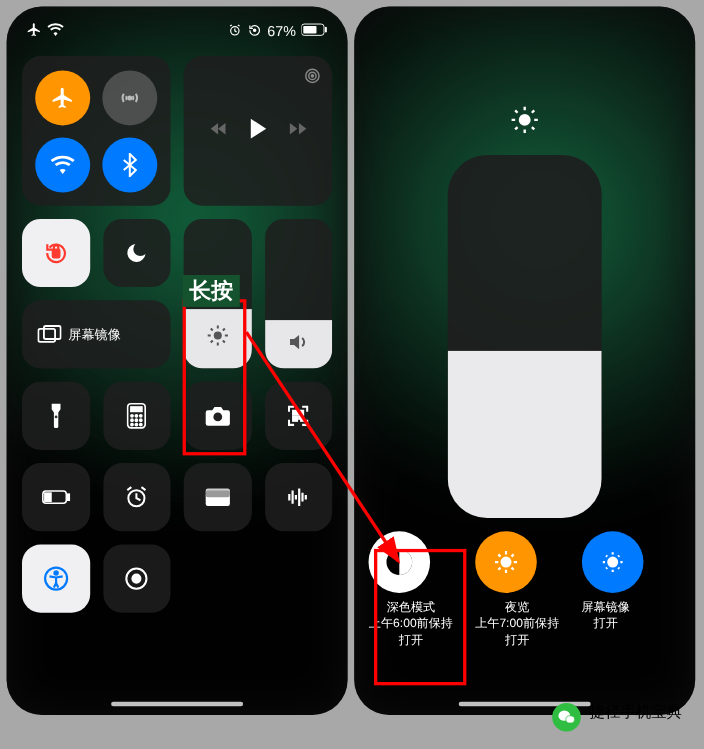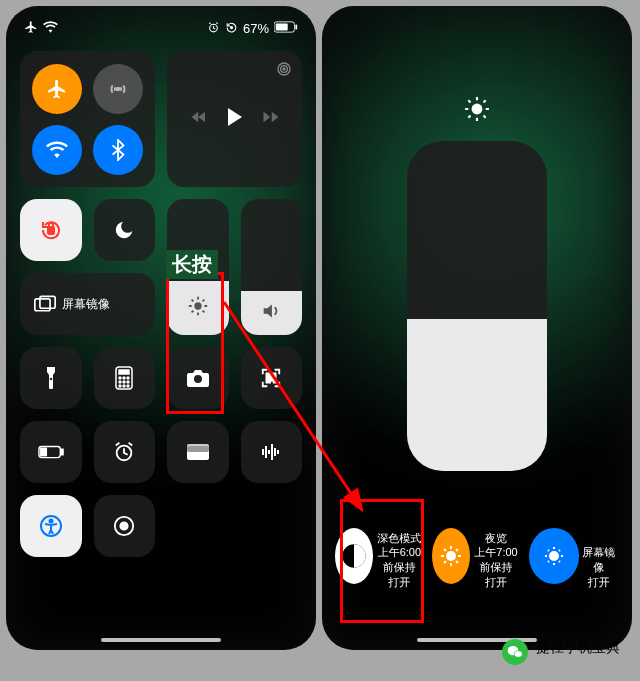--- a/index.html
+++ b/index.html
@@ -26,21 +26,21 @@
   .slider .top{flex:1;}
   .whiteTile{background:#f0f0f2!important;}
   .sm-txt{color:#fff;font-size:12px;margin-left:6px;}
   .annotation{position:absolute;border:3px solid #ff0000;z-index:50;pointer-events:none;}
   .red-label{position:absolute;background:#14532d;color:#fff;font-weight:bold;font-size:20px;padding:1px 6px;z-index:51;}
   svg.arrow{position:absolute;z-index:52;pointer-events:none;}
   .bigSlider{position:absolute;left:50%;top:135px;transform:translateX(-50%);width:140px;height:330px;border-radius:36px;overflow:hidden;background:rgba(30,30,30,.9);}
   .bigSlider .fill{position:absolute;bottom:0;left:0;right:0;height:46%;background:#eaeaec;}
   .sun-top{position:absolute;left:50%;top:90px;transform:translateX(-50%);color:#fff;}
   .btm-row{position:absolute;bottom:60px;left:0;right:0;display:flex;justify-content:space-around;padding:0 10px;}
-  .btm-item{display:flex;align-items:flex-end;width:90px;text-decoration:underline;}
+  .btm-item{display:flex;flex-direction:column;align-items:flex-start;width:90px;text-decoration:underline;}
   .btm-circ{width:56px;height:56px;border-radius:50%;display:flex;align-items:center;justify-content:center;margin-bottom:6px;}
   .btm-txt{color:#fff;font-size:11px;text-align:center;line-height:1.35;white-space:pre-line;}
   .watermark{position:absolute;right:20px;bottom:16px;display:flex;align-items:flex-start;gap:8px;color:#000000;font-size:14px;z-index:60;}
   .wm-circ{width:26px;height:26px;border-radius:50%;background:#2fbe41;display:flex;align-items:center;justify-content:center;}
   .homebar{position:absolute;bottom:8px;left:50%;transform:translateX(-50%);width:120px;height:4px;border-radius:3px;background:rgba(255,255,255,.75);}
   .airplay-dot{position:absolute;top:10px;right:10px;color:#888;}
 </style>
 </head>
 <body>
 

